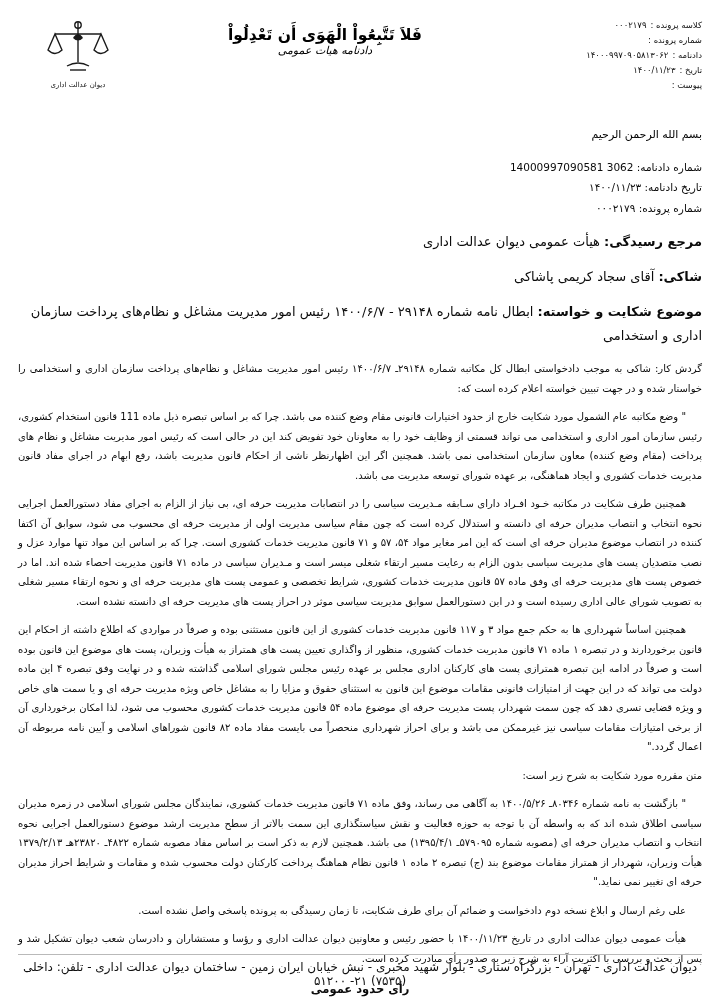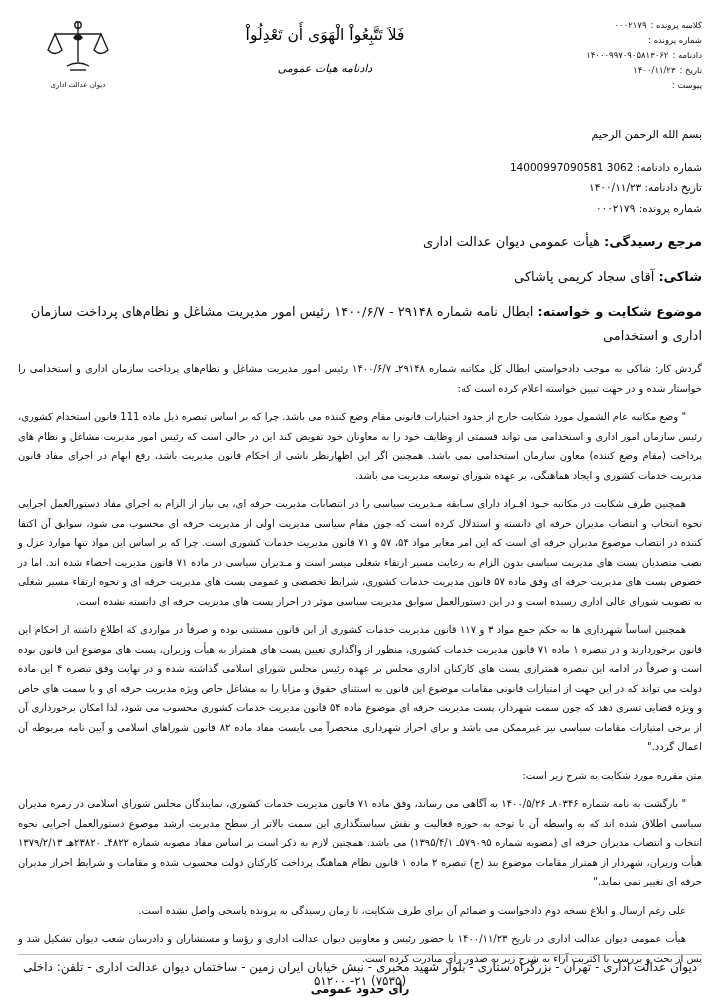--- a/index.html
+++ b/index.html
@@ -50,24 +50,23 @@
   .meta-label { color: #111; }
   .meta-value { color: #111; }
 
   .header-center {
     flex: 1;
     text-align: center;
     padding-top: 12px;
   }
   .header-arabic {
     font-size: 15.5px;
-    font-weight: normal;
+    font-weight: bold;
     letter-spacing: 0.5px;
     color: #000;
-    margin-bottom: 18px;
   }
   .header-court {
     font-size: 11px;
     color: #000;
     font-style: italic;
   }
 
   .header-emblem {
     width: 120px;
     text-align: center;

